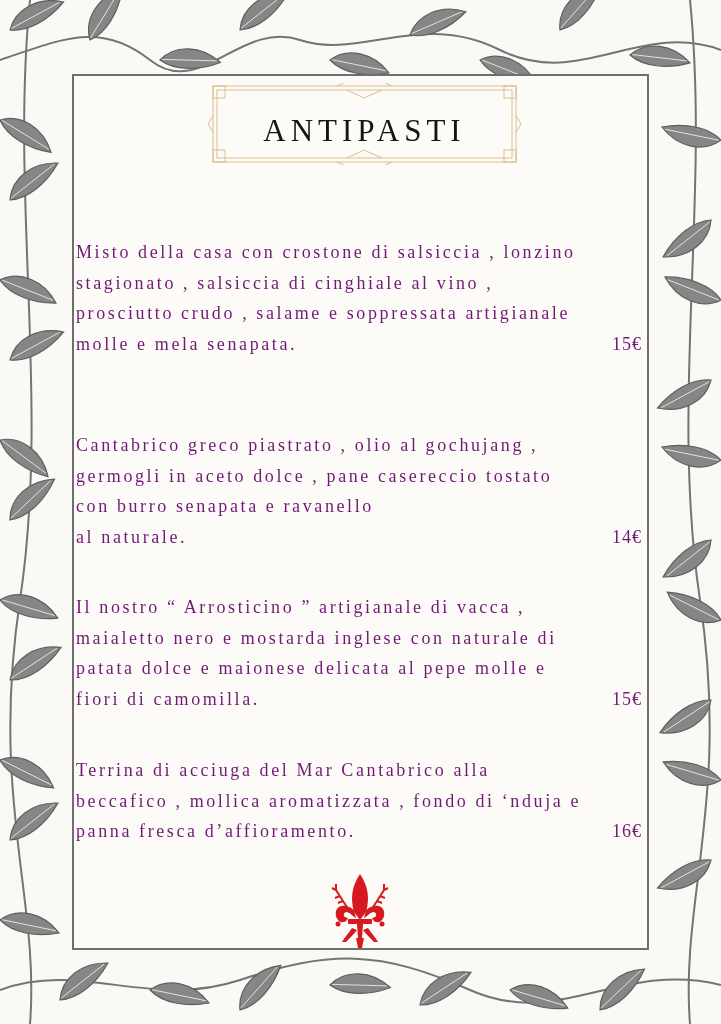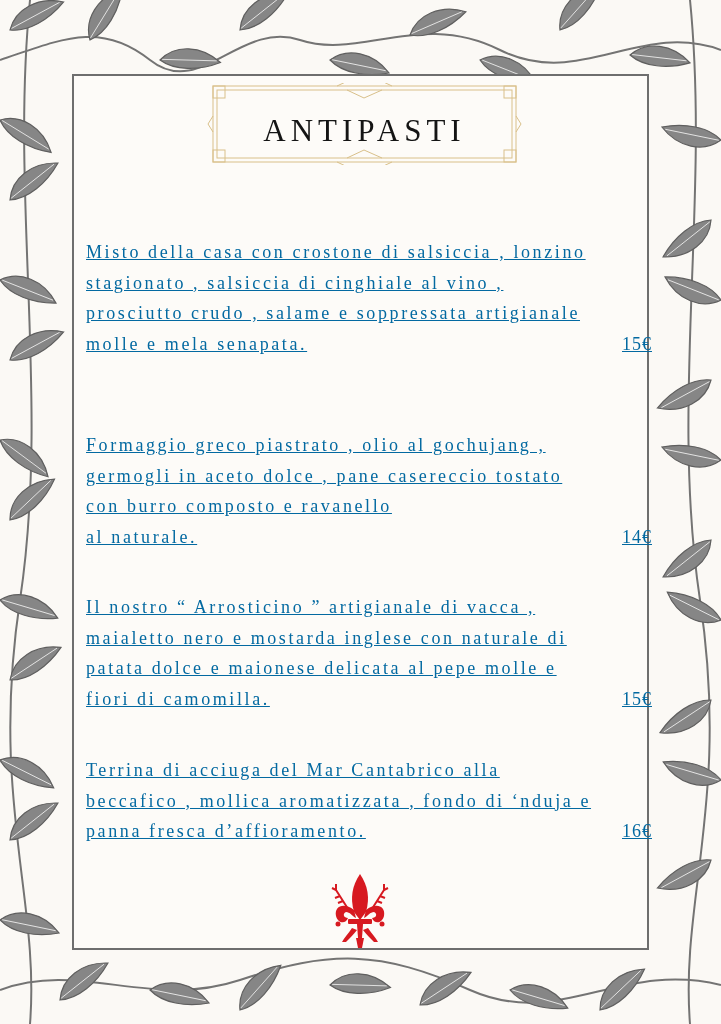--- a/index.html
+++ b/index.html
@@ -16,23 +16,23 @@
     .title-box {
       position: absolute; left: 133px; top: 7px; width: 315px; height: 82px;
     }
     .title-box svg { position: absolute; inset: 0; }
     .title {
       position: absolute; left: 0; right: 0; top: 22px; text-align: center;
       font-family: "Liberation Serif", "DejaVu Serif", serif;
       font-size: 31px; letter-spacing: 5px; color: #141414; font-weight: normal; margin-top: 8px;
     }
     .item {
-      position: absolute; left: 12px; width: 566px;
+      position: absolute; left: 2px; width: 566px;
       font-family: "Liberation Serif", "DejaVu Serif", serif;
-      font-size: 18px; letter-spacing: 2.6px; line-height: 30.5px; color: #0369a1; text-decoration: underline;
+      font-size: 18px; letter-spacing: 2.6px; line-height: 30.5px; color: #701a75;
     }
     .item .line { display: block; white-space: nowrap; }
     .item .last { display: flex; justify-content: space-between; align-items: center; }
     .item .price { letter-spacing: 1px; }
     .lily { position: absolute; left: 256px; top: 796px; width: 60px; height: 80px; }
   </style>
 </head>
 <body>
 
 <svg class="bg-pattern" viewBox="0 0 721 1024" preserveAspectRatio="none">
@@ -112,23 +112,23 @@
     <span class="line">Misto della casa con crostone di salsiccia , lonzino</span>
     <span class="line">stagionato , salsiccia di cinghiale al vino ,</span>
     <span class="line">prosciutto crudo , salame e soppressata artigianale</span>
     <span class="line last">
       <span>molle e mela senapata.</span>
       <span class="price">15€</span>
     </span>
   </div>
 
   <div class="item" style="top:354px">
-    <span class="line">Formaggio greco piastrato , olio al gochujang ,</span>
+    <span class="line">Cantabrico greco piastrato , olio al gochujang ,</span>
     <span class="line">germogli in aceto dolce , pane casereccio tostato</span>
-    <span class="line">con burro composto e ravanello</span>
+    <span class="line">con burro senapata e ravanello</span>
     <span class="line last">
       <span>al naturale.</span>
       <span class="price">14€</span>
     </span>
   </div>
 
   <div class="item" style="top:516px">
     <span class="line">Il nostro “ Arrosticino ” artigianale di vacca ,</span>
     <span class="line">maialetto nero e mostarda inglese con naturale di</span>
     <span class="line">patata dolce e maionese delicata al pepe molle e</span>

